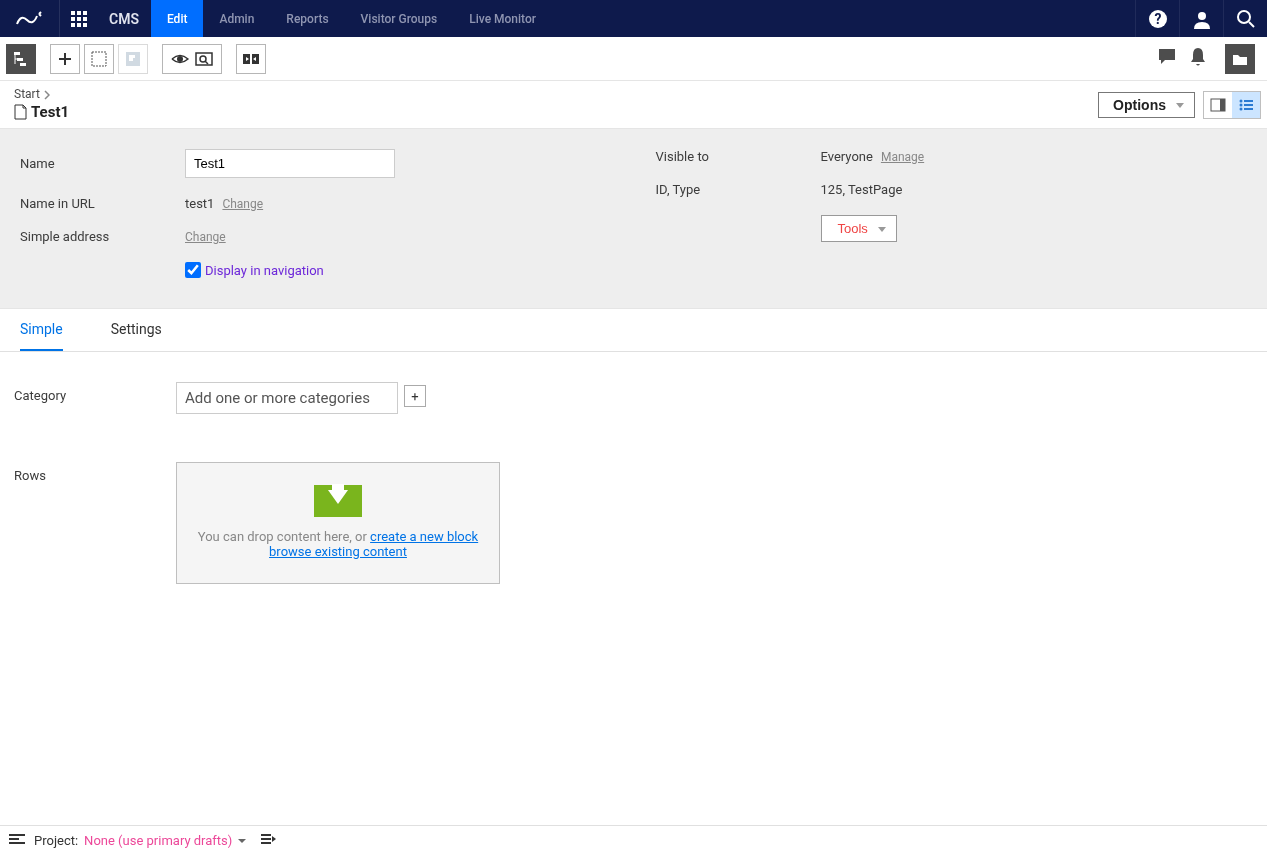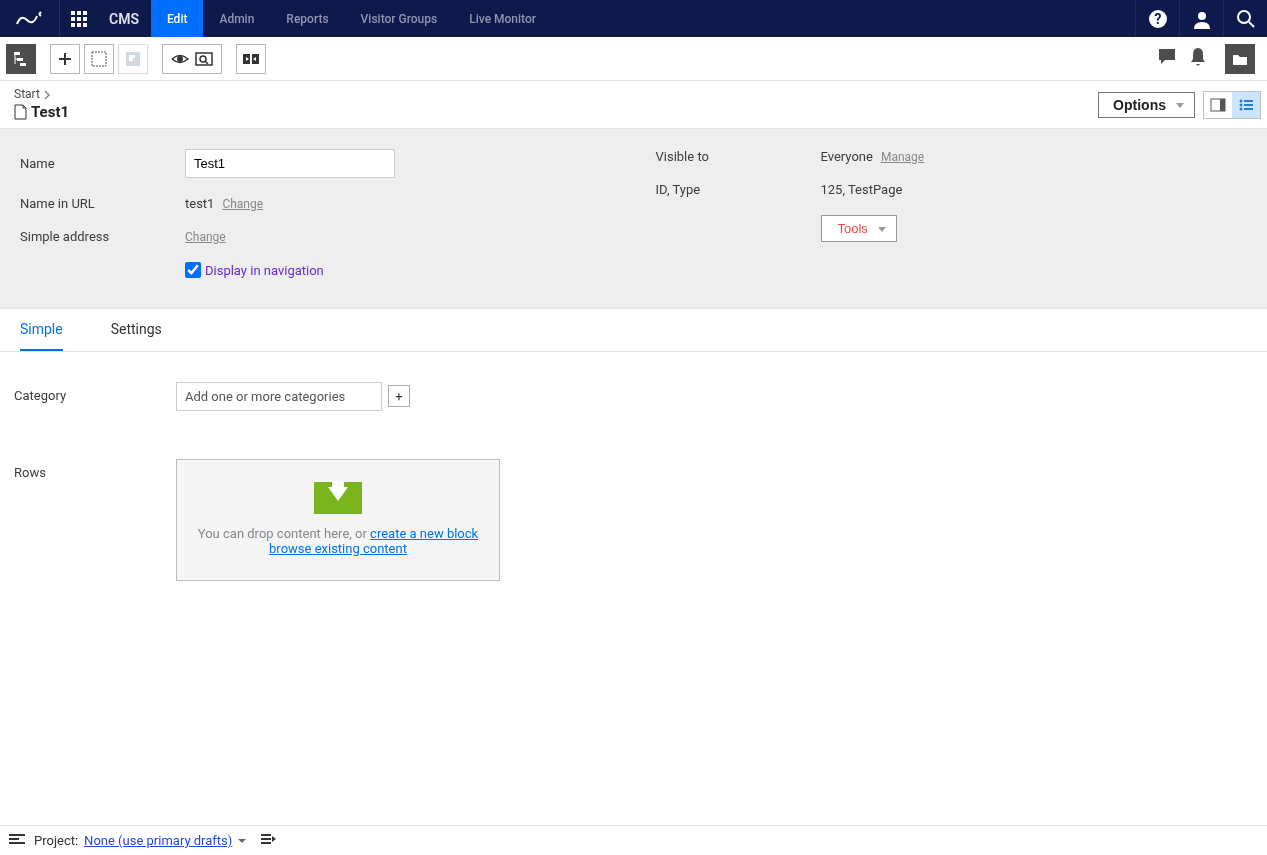--- a/index.html
+++ b/index.html
@@ -251,23 +251,23 @@
 }
 .field-row .field-label {
   width: 162px;
   color: #3c3c3c;
   font-size: 13px;
   padding-top: 6px;
 }
 .category-input {
   border: 1px solid #ccc;
   padding: 6px 8px;
-  width: 206px;
+  width: 222px;
   color: #555;
-  font-size: 13px;
+  font-size: 15px;
   margin-right: 6px;
   background: #fff;
 }
 .plus-btn {
   width: 22px;
   height: 22px;
   border: 1px solid #aaa;
   background: #fff;
   display: inline-flex;
   align-items: center;
@@ -330,23 +330,22 @@
   border-top: 1px solid #e0e0e0;
   display: flex;
   align-items: center;
   padding: 0 8px;
   font-size: 13px;
   background: #fff;
 }
 .bottom-bar .bb-icon { margin-right: 8px; }
 .bottom-bar .proj-label { margin-right: 6px; color: #333; }
 .bottom-bar .proj-value {
-  text-decoration: underline;
-  cursor: pointer;
-  color: #1d4ed8;
+  cursor: pointer;
+  color: #ec4899;
   position: relative;
   padding-right: 14px;
 }
 .bottom-bar .proj-value::after {
   content: '';
   position: absolute;
   right: 0;
   top: 50%;
   margin-top: -2px;
   border-left: 4px solid transparent;

